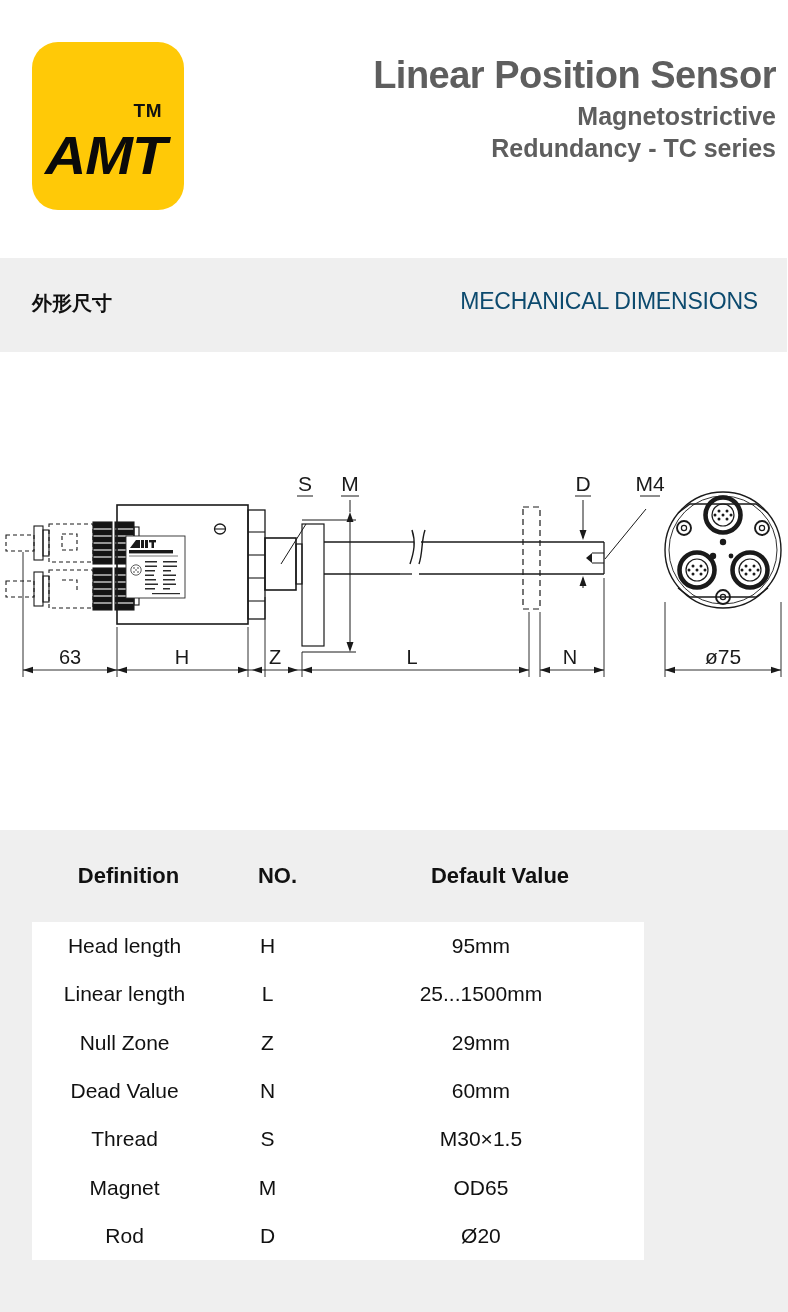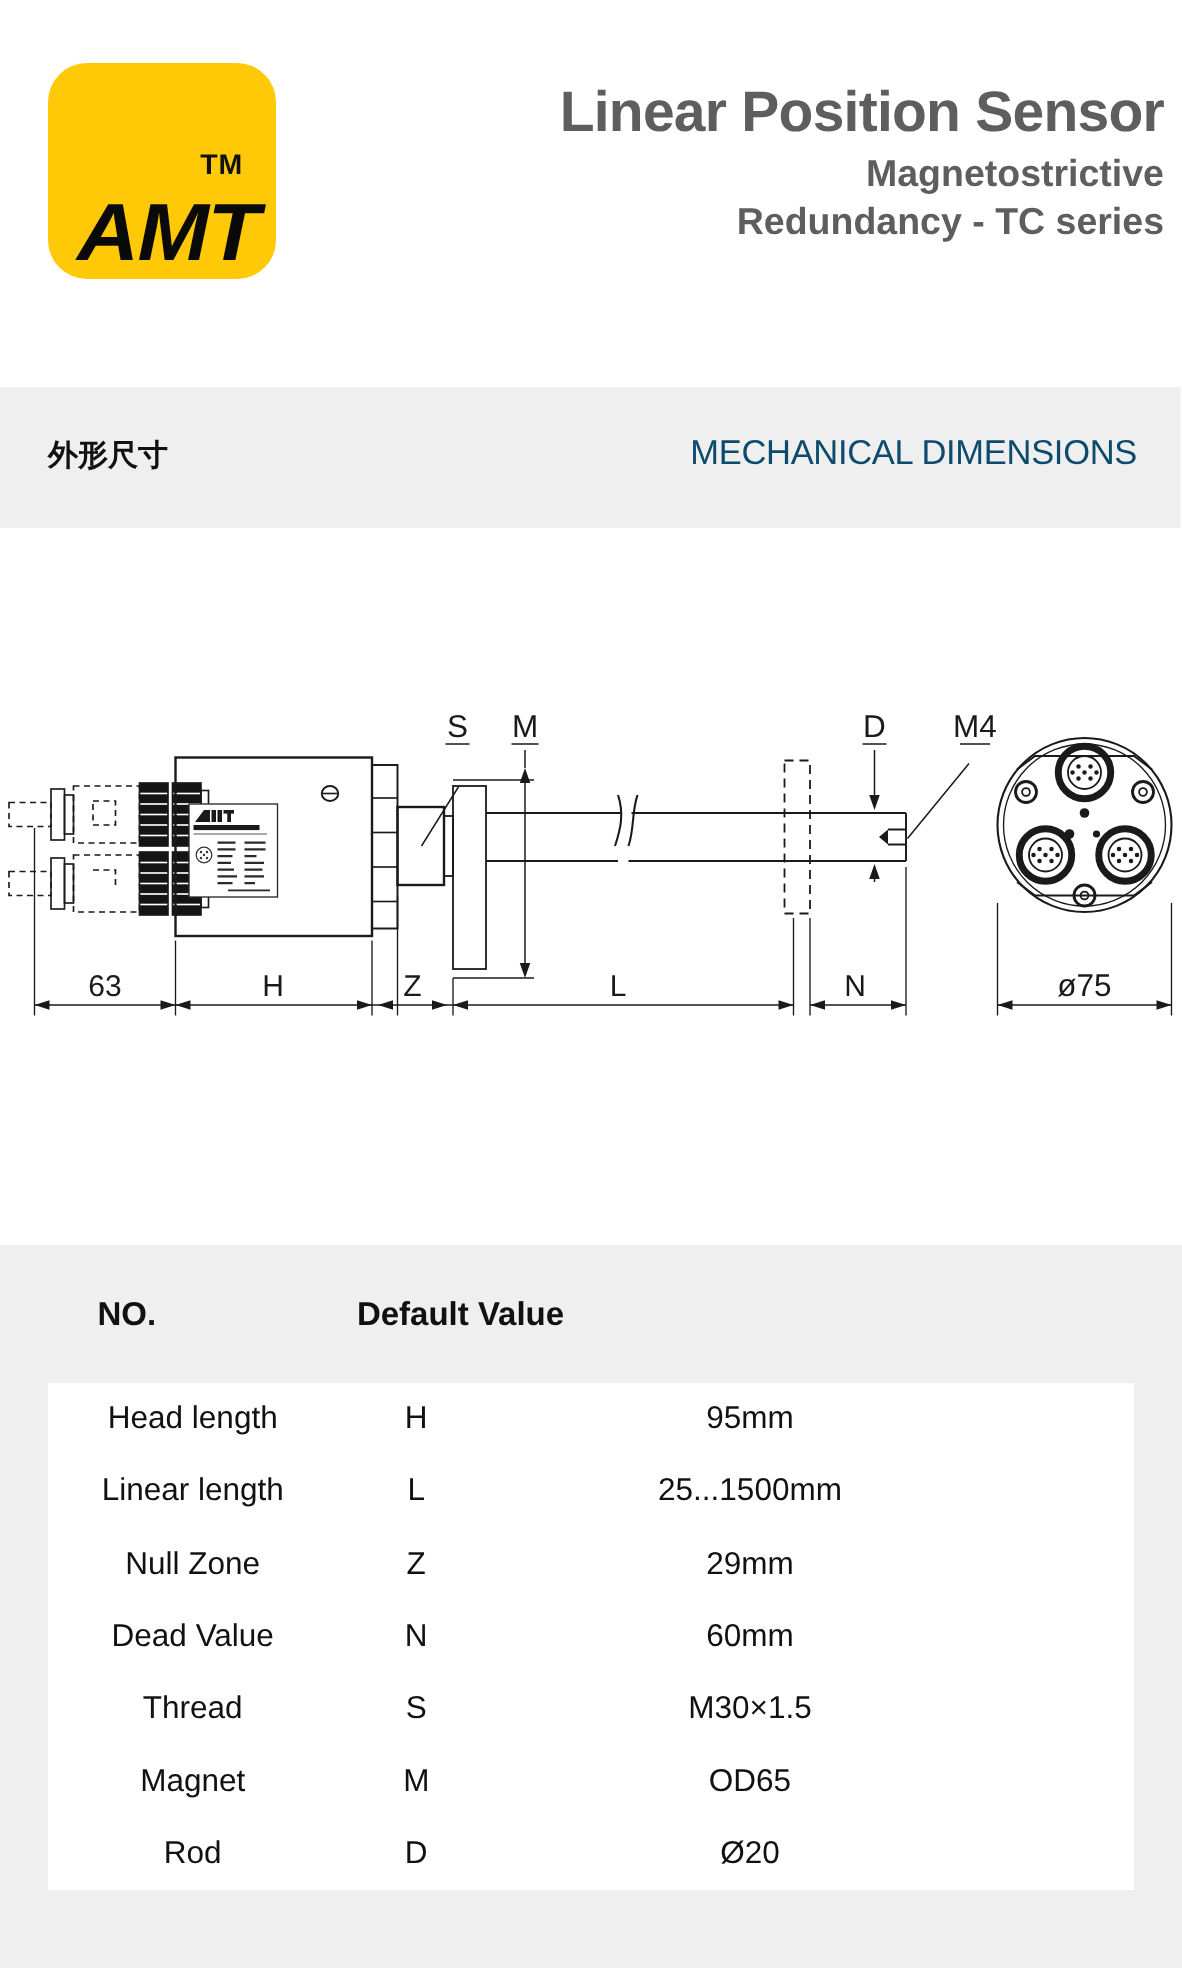--- a/index.html
+++ b/index.html
@@ -7,22 +7,22 @@
     width:788px; height:1312px;
     background:#ffffff;
     font-family:"Liberation Sans", sans-serif;
     overflow:hidden;
   }
   .page { position:relative; width:788px; height:1312px; background:#ffffff; }
 
   
   .header { position:absolute; left:0; top:0; width:788px; height:258px; background:#ffffff; }
   .logo-box {
-    position:absolute; left:32px; top:42px; width:152px; height:144px;
-    background:#FFC907; border-radius:26px;text-align:center;
+    position:absolute; left:32px; top:42px; width:152px; height:168px;
+    background:#FFC907; border-radius:26px;
   }
   .logo-tm {
     position:absolute; right:22px; top:58px;
     font-size:19px; font-weight:bold; color:#111; letter-spacing:0.5px;
     font-family:"Liberation Sans", sans-serif;
   }
   .logo-amt {
     position:absolute; left:13px; top:82px; width:126px;
     font-size:54px; font-weight:bold; color:#0a0a0a;
     letter-spacing:-1px; font-style:italic;
@@ -58,21 +58,21 @@
 
   
   .table-section {
     position:absolute; left:0; top:830px; width:788px; height:482px;
     background:#efefef;
   }
   .tbl-head {
     position:absolute; left:0; top:0; width:788px; height:92px;
   }
   .tbl-body {
-    position:absolute; left:32px; top:92px; width:724px; height:338px;
+    position:absolute; left:32px; top:92px; width:612px; height:338px;
     background:#ffffff;
   }
   .row { display:flex; width:100%; height:48.3px; align-items:center; }
   .c-def  { width:193px; text-align:center; }
   .c-no   { width:105px; text-align:center; }
   .c-val  { width:340px; text-align:center; }
   .hrow   { display:flex; width:724px; margin-left:32px; height:92px; align-items:center; }
   .hcell  { font-size:22px; font-weight:bold; color:#111; }
   .cell   { font-size:21px; color:#111; }
 </style>
@@ -395,20 +395,21 @@
         <text x="570" y="312" font-size="20">N</text>
         <text x="723" y="312" font-size="21">ø75</text>
       </g>
     </svg>
   </div>
 
   <div class="table-section">
 
     <div class="tbl-head">
       <div class="hrow">
+        <div class="c-def  hcell">Definition</div>
         <div class="c-no   hcell">NO.</div>
         <div class="c-val  hcell">Default Value</div>
       </div>
     </div>
 
     <div class="tbl-body">
       <div class="row">
         <div class="c-def cell">Head length</div>
         <div class="c-no  cell">H</div>
         <div class="c-val cell">95mm</div>

